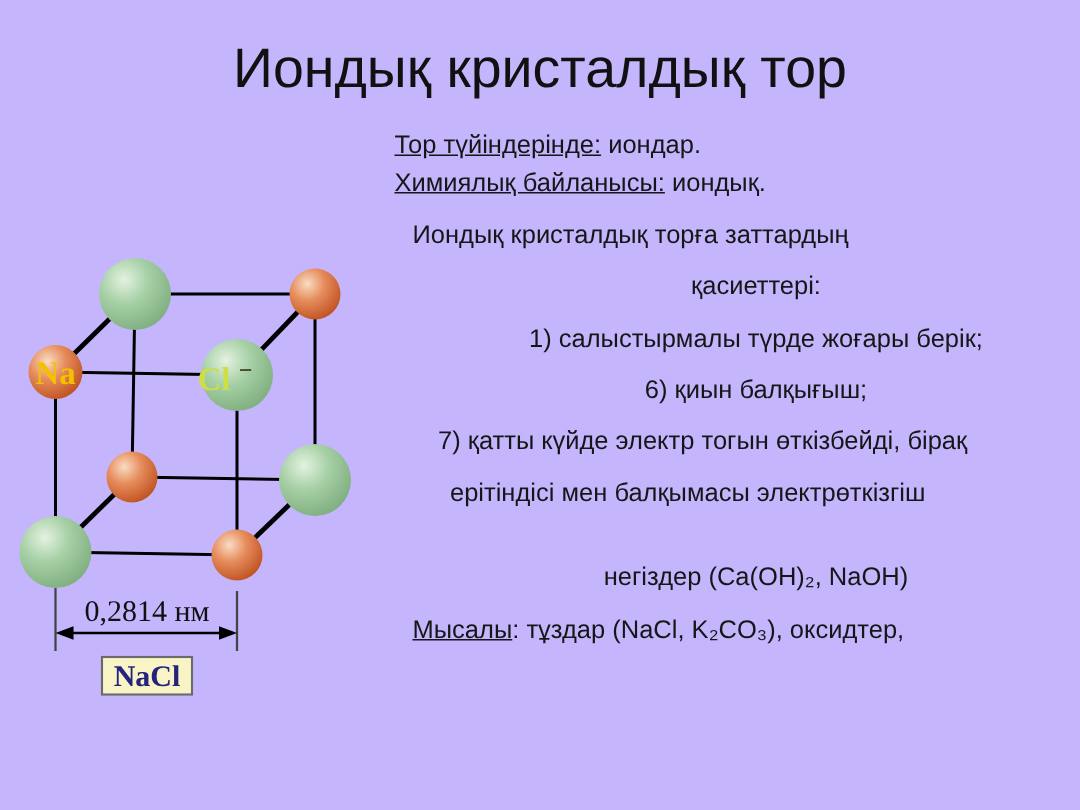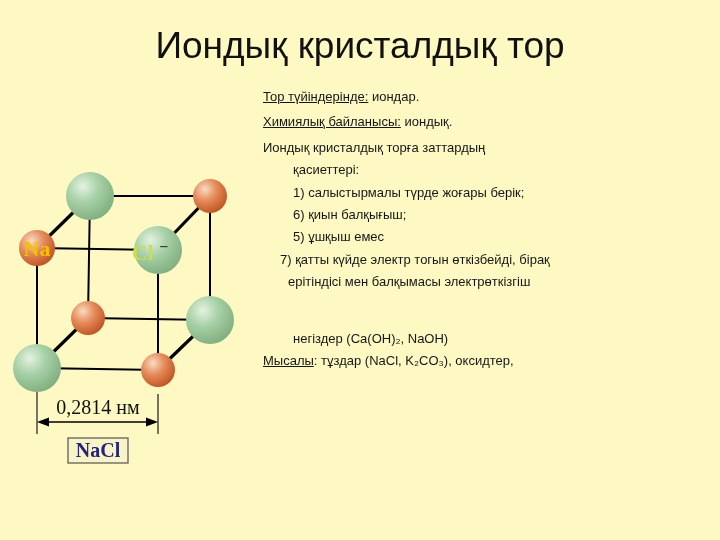--- a/index.html
+++ b/index.html
@@ -1,33 +1,33 @@
 <!DOCTYPE html>
 <html><head>
 <meta charset="utf-8">
 <style>
   html,body { margin:0; padding:0; background:#888; }
   .slide {
-    position:relative; width:720px; height:540px; background:#fef9c3;
+    position:relative; width:720px; height:540px; background:#c4b5fd;
     overflow:hidden; font-family:"Liberation Sans", sans-serif; color:#161616;
   }
   .title {
     position:absolute; top:24px; left:0; width:720px;
     text-align:center; font-size:37px; line-height:44px; font-weight:400;
     color:#111; margin:0;
   }
   .diagram { position:absolute; left:0; top:150px; width:240px; height:330px; }
   .content {
     position:absolute; left:263px; top:86px; width:452px;
-    font-size:13px; line-height:22.4px;
+    font-size:17px; line-height:22.4px;
   }
   .para { margin:0 0 3px 0; }
-  .line { margin:0; }
+  .line { margin:12px; }
   .u { text-decoration:underline; }
-  .indent1 { padding-left:30px; }
+  .indent1 { padding-left:30px;text-align:center; }
   .indent2 { padding-left:17px; }
   .indent3 { padding-left:25px; }
   .example { margin-top:34px; }
 </style>
 </head>
 <body>
 
 <div class="slide">
 
   <h1 class="title">Иондық кристалдық тор</h1>
@@ -94,21 +94,20 @@
 
     <p class="para"><span class="u">Тор түйіндерінде:</span><span> иондар.</span></p>
 
     <p class="para"><span class="u">Химиялық байланысы:</span><span> иондық.</span></p>
 
     <div>
       <div class="line">Иондық кристалдық торға заттардың</div>
       <div class="line indent1">қасиеттері:</div>
       <div class="line indent1">1) салыстырмалы түрде жоғары берік;</div>
       <div class="line indent1">6) қиын балқығыш;</div>
-      <div class="line indent1">5) ұшқыш емес</div>
       <div class="line indent2">7) қатты күйде электр тогын өткізбейді, бірақ</div>
       <div class="line indent3">ерітіндісі мен балқымасы электрөткізгіш</div>
     </div>
 
     <div class="example">
       <div class="line indent1">негіздер (Ca(OH)₂, NaOH)</div>
       <div class="line"><span class="u">Мысалы</span><span>: тұздар (NaCl, K₂CO₃), оксидтер,</span></div>
     </div>
 
   </div>

